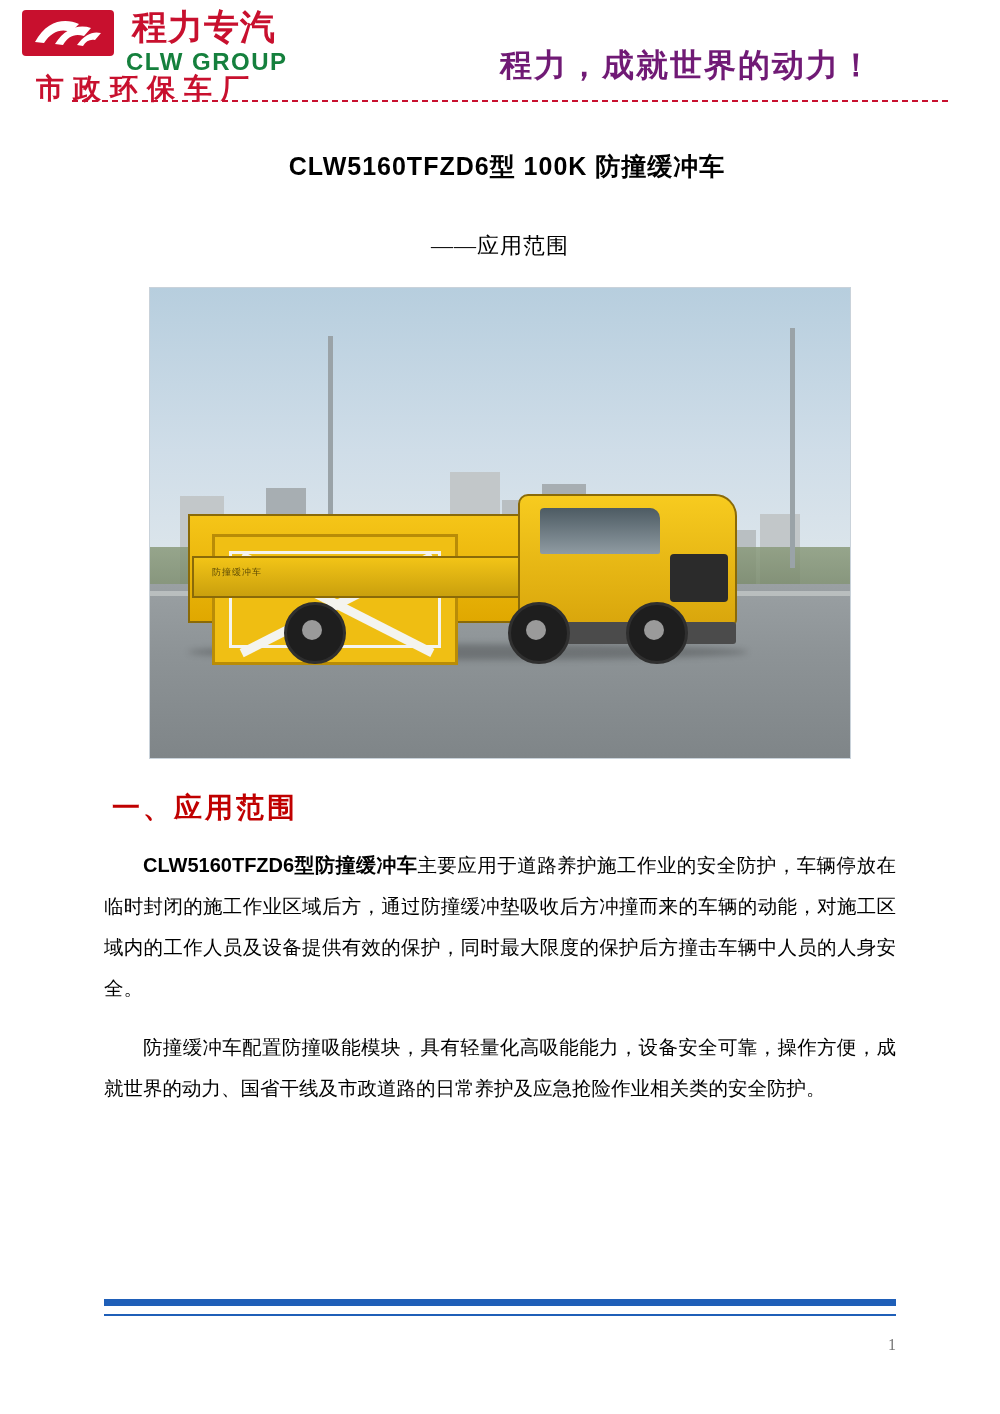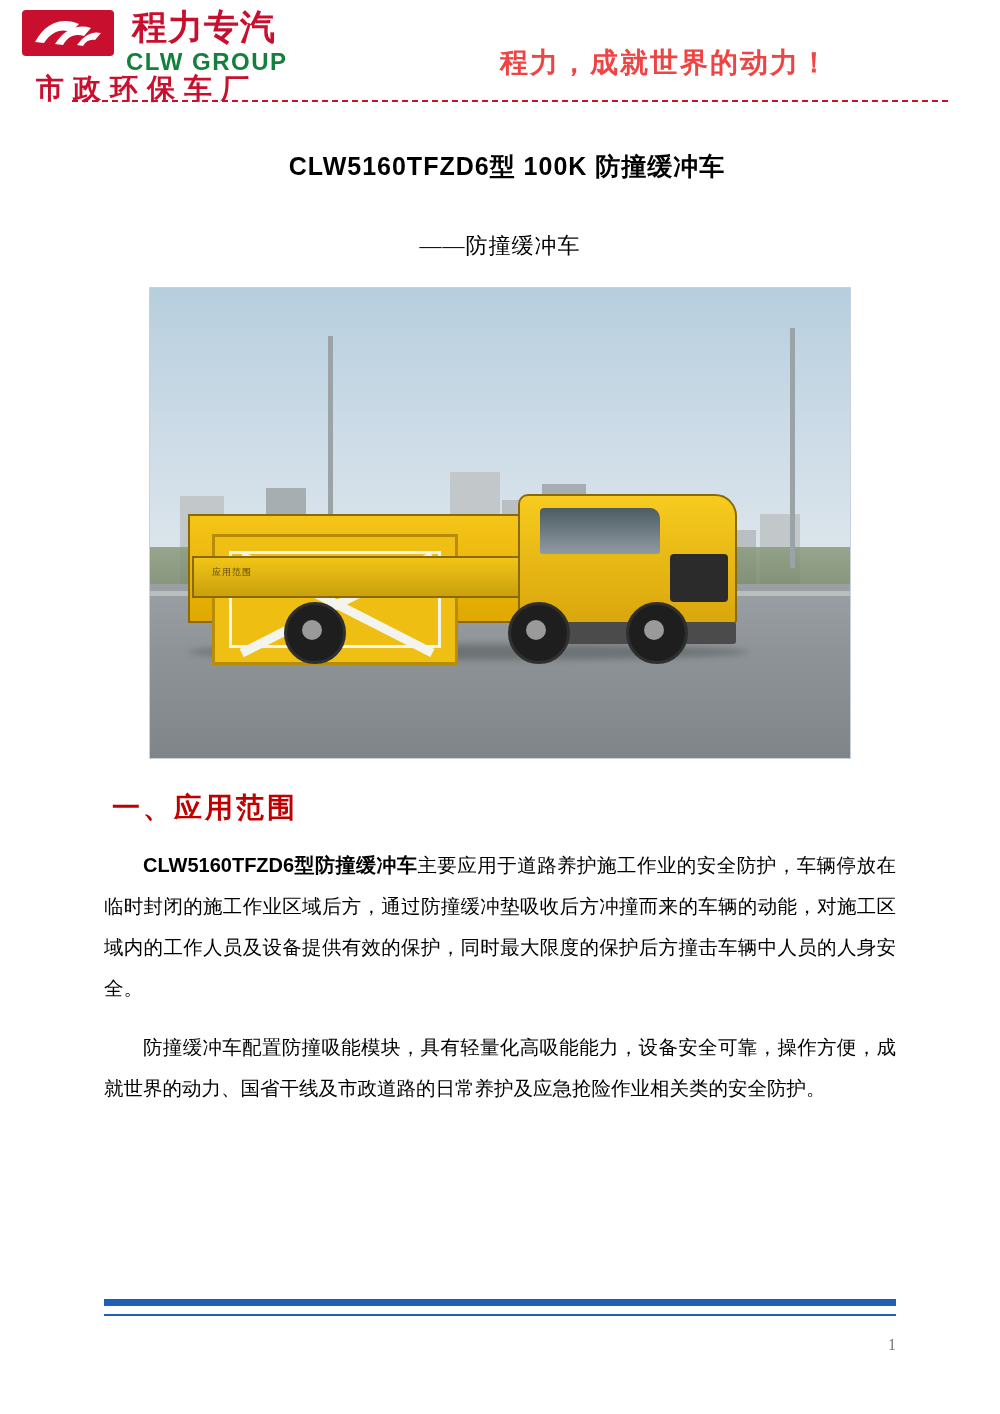--- a/index.html
+++ b/index.html
@@ -72,23 +72,23 @@
     font-size: 28px;
     color: #c8102e;
     letter-spacing: 9px;
     white-space: nowrap;
   }
   .slogan {
     position: absolute;
     left: 500px;
     top: 44px;
     font-family: "Liberation Sans", sans-serif;
-    font-size: 28px;
-    font-weight: bold;
-    color: #ef4444;
+    font-size: 32px;
+    font-weight: bold;
+    color: #701a75;
     letter-spacing: 2px;
     white-space: nowrap;
   }
   .header-rule {
     position: absolute;
     left: 72px;
     right: 52px;
     top: 100px;
     border-top: 2px dashed #c8102e;
     height: 0;
@@ -277,21 +277,21 @@
     </div>
     <div class="logo-cn">程力专汽</div>
     <div class="logo-en">CLW GROUP</div>
     <div class="logo-sub">市政环保车厂</div>
   </div>
   <div class="slogan">程力，成就世界的动力！</div>
   <div class="header-rule"></div>
 </div>
 
 <div class="doc-title">CLW5160TFZD6型 100K 防撞缓冲车</div>
-<div class="doc-subtitle">——防撞缓冲车</div>
+<div class="doc-subtitle">——应用范围</div>
 
 <div class="photo-wrap">
   <div class="sky"></div>
   <div class="skyline">
     <div class="bldg tall" style="left:30px;width:44px;height:88px;"></div>
     <div class="bldg" style="left:78px;width:34px;height:66px;"></div>
     <div class="bldg dark" style="left:116px;width:40px;height:96px;"></div>
     <div class="bldg" style="left:160px;width:30px;height:58px;"></div>
     <div class="bldg tall" style="left:300px;width:50px;height:112px;"></div>
     <div class="bldg" style="left:352px;width:38px;height:84px;"></div>
@@ -307,21 +307,21 @@
   <div class="road-line"></div>
 
   <div class="truck">
     <div class="t-shadow"></div>
     <div class="t-body">
       <div class="t-board">
         <div class="t-board-inner"></div>
       </div>
     </div>
     <div class="t-deck">
-      <div class="t-deck-label">应用范围</div>
+      <div class="t-deck-label">防撞缓冲车</div>
     </div>
     <div class="t-cab">
       <div class="t-window"></div>
       <div class="t-grille"></div>
     </div>
     <div class="t-bumper"></div>
     <div class="wheel" style="left:96px;top:196px;"></div>
     <div class="wheel" style="left:320px;top:196px;"></div>
     <div class="wheel" style="left:438px;top:196px;"></div>
   </div>

